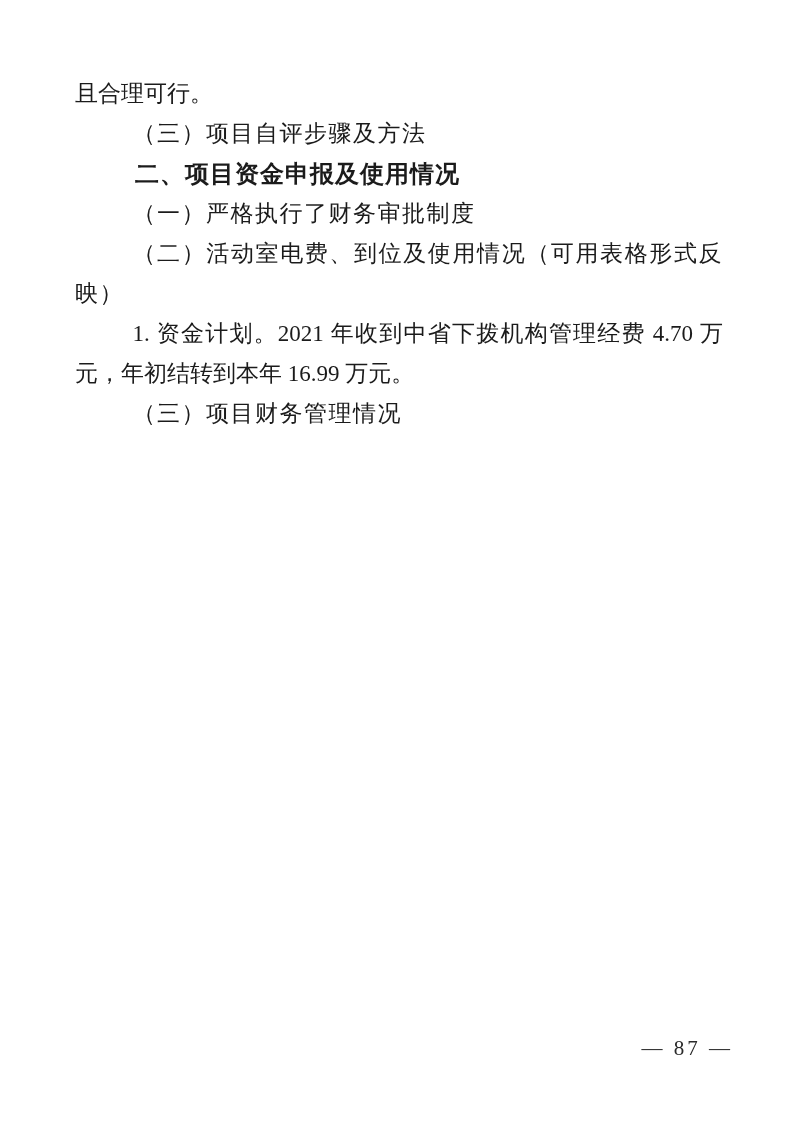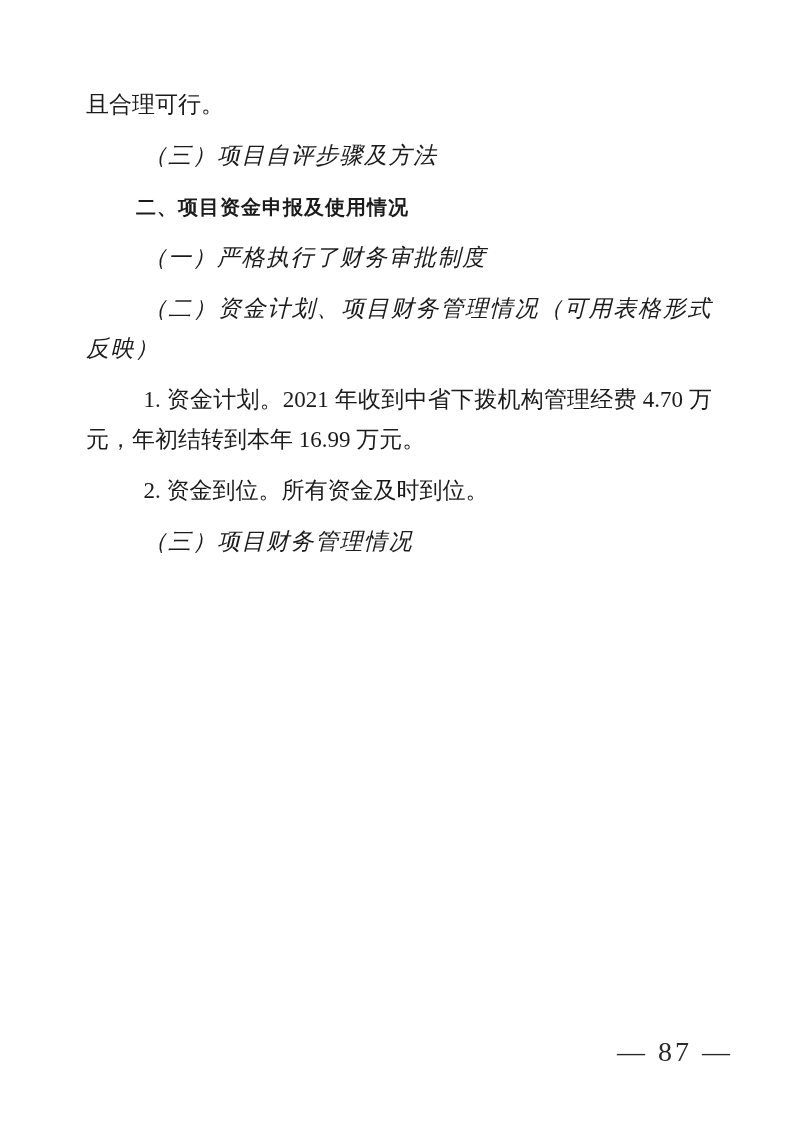--- a/index.html
+++ b/index.html
@@ -19,58 +19,56 @@
   .content {
     position: absolute;
     left: 75px;
     top: 74px;
     width: 648px;
     font-size: 23px;
     line-height: 40px;
     text-align: justify;
   }
   .content p {
-    margin: 11px;
+    margin: 0;
     padding: 0;
     text-indent: 2.5em;
   }
   .content p.no-indent {
     text-indent: 0;
   }
   
   .kai-heading {
-    font-style: italic;
     letter-spacing: 1.5px;
   }
   
   .bold-heading {
     font-family: Liberation Sans, sans-serif;
     font-weight: bold;
     font-style: normal;
-    font-size: 20px;
+    font-size: 24px;
     letter-spacing: 1px;
   }
   .page-number {
     position: absolute;
     top: 1036px;
     right: 60px;
-    font-size: 28px;
+    font-size: 21px;
     letter-spacing: 3px;
     color: #2a2a2a;
     font-family: "Liberation Serif", "DejaVu Serif", serif;
   }
 </style>
 </head>
 <body>
 
 <div class="page">
   <div class="content">
     <p class="no-indent">且合理可行。</p>
     <p class="kai-heading">（三）项目自评步骤及方法</p>
     <p class="bold-heading">二、项目资金申报及使用情况</p>
     <p class="kai-heading">（一）严格执行了财务审批制度</p>
-    <p class="kai-heading">（二）资金计划、项目财务管理情况（可用表格形式反映）</p>
+    <p class="kai-heading">（二）活动室电费、到位及使用情况（可用表格形式反映）</p>
     <p>1. 资金计划。2021 年收到中省下拨机构管理经费 4.70 万元，年初结转到本年 16.99 万元。</p>
-    <p>2. 资金到位。所有资金及时到位。</p>
     <p class="kai-heading">（三）项目财务管理情况</p>
   </div>
   <div class="page-number">— 87 —</div>
 </div>
 
 </body></html>

